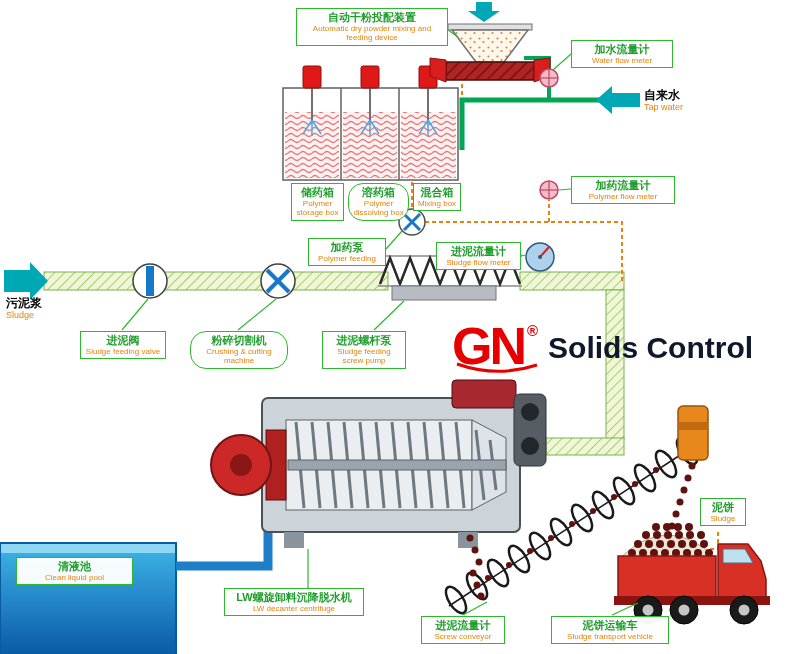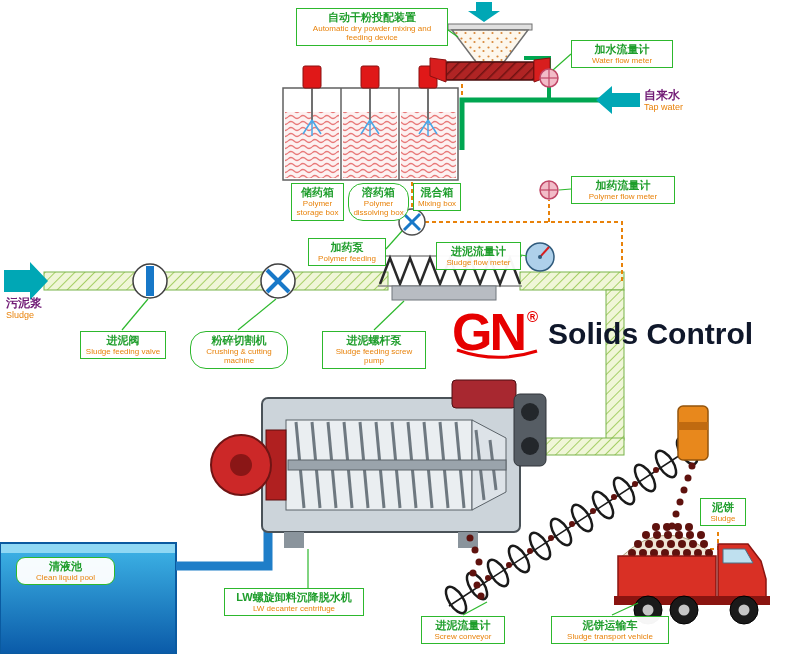--- a/index.html
+++ b/index.html
@@ -4,23 +4,23 @@
 <style>
   html,body{margin:0;padding:0;background:#ffffff;}
   #canvas{position:relative;width:800px;height:654px;background:#ffffff;overflow:hidden;
           font-family:"Liberation Sans",sans-serif;}
   #art{position:absolute;left:0;top:0;}
   .lb{position:absolute;border:1px solid #2db82d;background:rgba(255,255,255,.96);
       text-align:center;padding:2px 3px;box-sizing:border-box;}
   .lb .zh{color:#1f9e2c;font-weight:bold;font-size:11px;line-height:1.2;}
   .lb .en{color:#e8820a;font-size:8px;line-height:1.15;}
   .plain{position:absolute;text-align:left;background:transparent;border:none;}
-  .plain .zh{color:#701a75;font-weight:bold;font-size:12px;line-height:1.2;}
+  .plain .zh{color:#000000;font-weight:bold;font-size:12px;line-height:1.2;}
   .plain .en{color:#e8820a;font-size:9px;line-height:1.2;}
-  .brand{position:absolute;left:452px;top:306px;display:flex;align-items:flex-start;white-space:nowrap;}
+  .brand{position:absolute;left:452px;top:320px;display:flex;align-items:flex-start;white-space:nowrap;}
   .brand .gn{position:relative;font-size:52px;font-weight:bold;color:#e60000;letter-spacing:-3px;line-height:1;}
   .brand .gn svg{position:absolute;left:3px;bottom:-5px;}
   .brand .reg{font-size:15px;font-weight:bold;color:#e60000;margin:2px 0 0 3px;}
   .brand .nm{font-size:30px;font-weight:bold;color:#0f172a;margin:11px 0 0 10px;}
 </style>
 </head>
 <body>
 
 <div id="canvas">
 
@@ -347,31 +347,31 @@
 <div class="lb" style="left:80px;top:331px;width:86px;">
   <div class="zh">进泥阀</div>
   <div class="en">Sludge feeding valve</div>
 </div>
 
 <div class="lb" style="left:190px;top:331px;width:98px;border-radius:16px;">
   <div class="zh">粉碎切割机</div>
   <div class="en">Crushing &amp; cutting machine</div>
 </div>
 
-<div class="lb" style="left:322px;top:331px;width:104px;">
+<div class="lb" style="left:322px;top:331px;width:84px;">
   <div class="zh">进泥螺杆泵</div>
   <div class="en">Sludge feeding screw pump</div>
 </div>
 
 <div class="lb" style="left:224px;top:588px;width:140px;">
   <div class="zh">LW螺旋卸料沉降脱水机</div>
   <div class="en">LW decanter centrifuge</div>
 </div>
 
-<div class="lb" style="left:16px;top:557px;width:99px;border-radius:9px;">
+<div class="lb" style="left:16px;top:557px;width:117px;">
   <div class="zh">清液池</div>
   <div class="en">Clean liquid pool</div>
 </div>
 
 <div class="lb" style="left:421px;top:616px;width:84px;">
   <div class="zh">进泥流量计</div>
   <div class="en">Screw conveyor</div>
 </div>
 
 <div class="lb" style="left:700px;top:498px;width:46px;">

